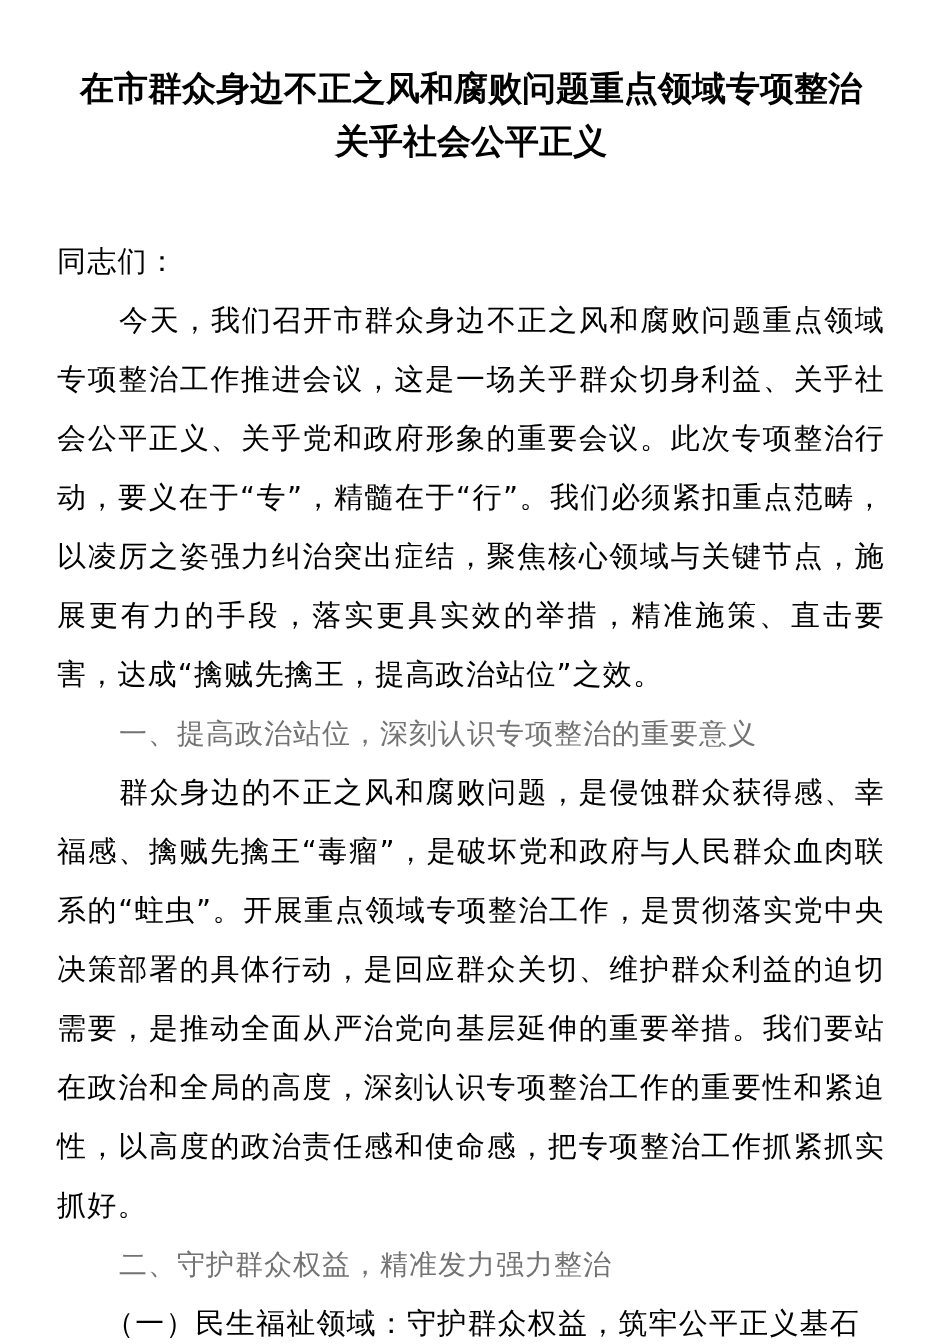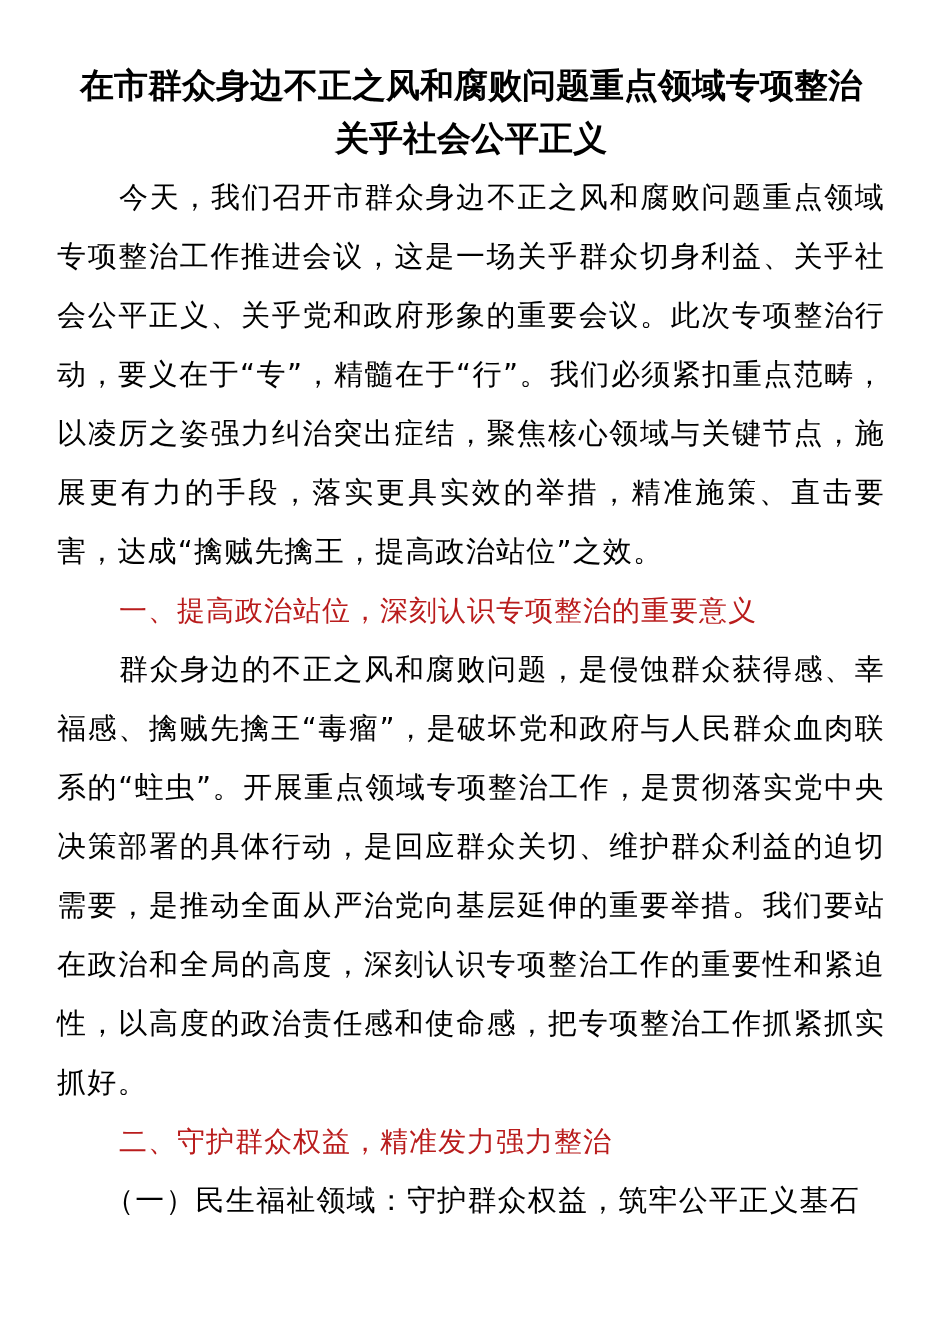--- a/index.html
+++ b/index.html
@@ -28,21 +28,21 @@
 
   .doc-body {
     position: absolute;
     left: 57px;
     top: 0;
     width: 828px;
   }
 
   
   .doc-title {
-    font-family: Liberation Mono, monospace;
+    font-family: Liberation Serif, serif;
     font-weight: 700;
     font-size: 34px;
     line-height: 53px;
     text-align: center;
     letter-spacing: 0px;
     margin: 0;
     padding-top: 62px;
     color: #000000;
   }
 
@@ -68,21 +68,21 @@
   }
 
   
   .heading-num {
     font-family: "DejaVu Serif", "Liberation Serif", serif;
     font-size: 28px;
     line-height: 59px;
     margin: 0;
     text-indent: 62px;
     letter-spacing: 1px;
-    color: #b91c1c;
+    color: #737373;
   }
 
   
   .heading-sub {
     font-family: "DejaVu Sans", "Liberation Sans", sans-serif;
     font-size: 29px;
     line-height: 59px;
     margin: 0;
     text-indent: 48px;
     letter-spacing: 1.2px;
@@ -93,20 +93,21 @@
 <body>
 
 <div class="page">
   <div class="doc-body">
 
     <h1 class="doc-title">
       <span>在市群众身边不正之风和腐败问题重点领域专项整治</span><br>
       <span>关乎社会公平正义</span>
     </h1>
 
+    <p class="para salutation">同志们：</p>
 
     <p class="para indent2">今天，我们召开市群众身边不正之风和腐败问题重点领域专项整治工作推进会议，这是一场关乎群众切身利益、关乎社会公平正义、关乎党和政府形象的重要会议。此次专项整治行动，要义在于“专”，精髓在于“行”。我们必须紧扣重点范畴，以凌厉之姿强力纠治突出症结，聚焦核心领域与关键节点，施展更有力的手段，落实更具实效的举措，精准施策、直击要害，达成“擒贼先擒王，提高政治站位”之效。</p>
 
     <p class="heading-num">一、提高政治站位，深刻认识专项整治的重要意义</p>
 
     <p class="para indent2">群众身边的不正之风和腐败问题，是侵蚀群众获得感、幸福感、擒贼先擒王“毒瘤”，是破坏党和政府与人民群众血肉联系的“蛀虫”。开展重点领域专项整治工作，是贯彻落实党中央决策部署的具体行动，是回应群众关切、维护群众利益的迫切需要，是推动全面从严治党向基层延伸的重要举措。我们要站在政治和全局的高度，深刻认识专项整治工作的重要性和紧迫性，以高度的政治责任感和使命感，把专项整治工作抓紧抓实抓好。</p>
 
     <p class="heading-num">二、守护群众权益，精准发力强力整治</p>
 
     <p class="heading-sub">（一）民生福祉领域：守护群众权益，筑牢公平正义基石</p>

